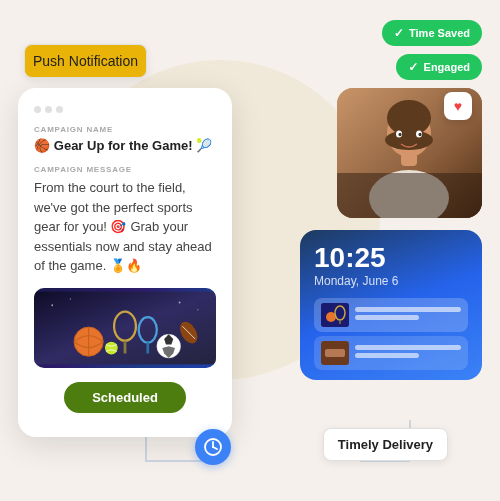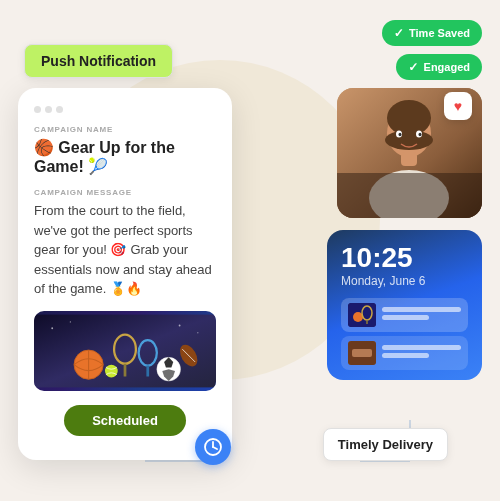--- a/index.html
+++ b/index.html
@@ -22,26 +22,26 @@
       top: 60px;
       left: 60px;
       z-index: 0;
     }
 
     
     .push-notification-label {
       position: absolute;
       top: 44px;
       left: 24px;
-      background: #bef264;
+      background: #eab308;
       border: 1.5px solid #e0e0e0;
       border-radius: 8px;
-      padding: 8px 16px;
+      padding: 8px 8px;
       font-size: 14px;
-      font-weight: 700;
+      font-weight: 400;
       color: #222;
       z-index: 10;
       box-shadow: 0 2px 8px rgba(0,0,0,0.08);
     }
 
     
     .main-card {
       position: absolute;
       top: 88px;
       left: 18px;
@@ -69,21 +69,21 @@
     .field-label {
       font-size: 8px;
       font-weight: 700;
       color: #aaa;
       letter-spacing: 0.8px;
       text-transform: uppercase;
       margin-bottom: 4px;
     }
 
     .campaign-name {
-      font-size: 16px;
+      font-size: 13px;
       font-weight: 600;
       color: #222;
       margin-bottom: 12px;
     }
 
     .campaign-message {
       font-size: 13px;
       color: #444;
       line-height: 1.5;
       margin-bottom: 12px;
@@ -190,21 +190,21 @@
       display: flex;
       align-items: center;
       gap: 5px;
     }
 
     
     .phone-card {
       position: absolute;
       top: 230px;
       right: 18px;
-      width: 155px;
+      width: 182px;
       height: 150px;
       background: linear-gradient(160deg, #1e3a5f 0%, #2563eb 50%, #3b82f6 100%);
       border-radius: 16px;
       z-index: 5;
       padding: 14px;
       color: white;
     }
 
     .phone-time {
       font-size: 28px;

